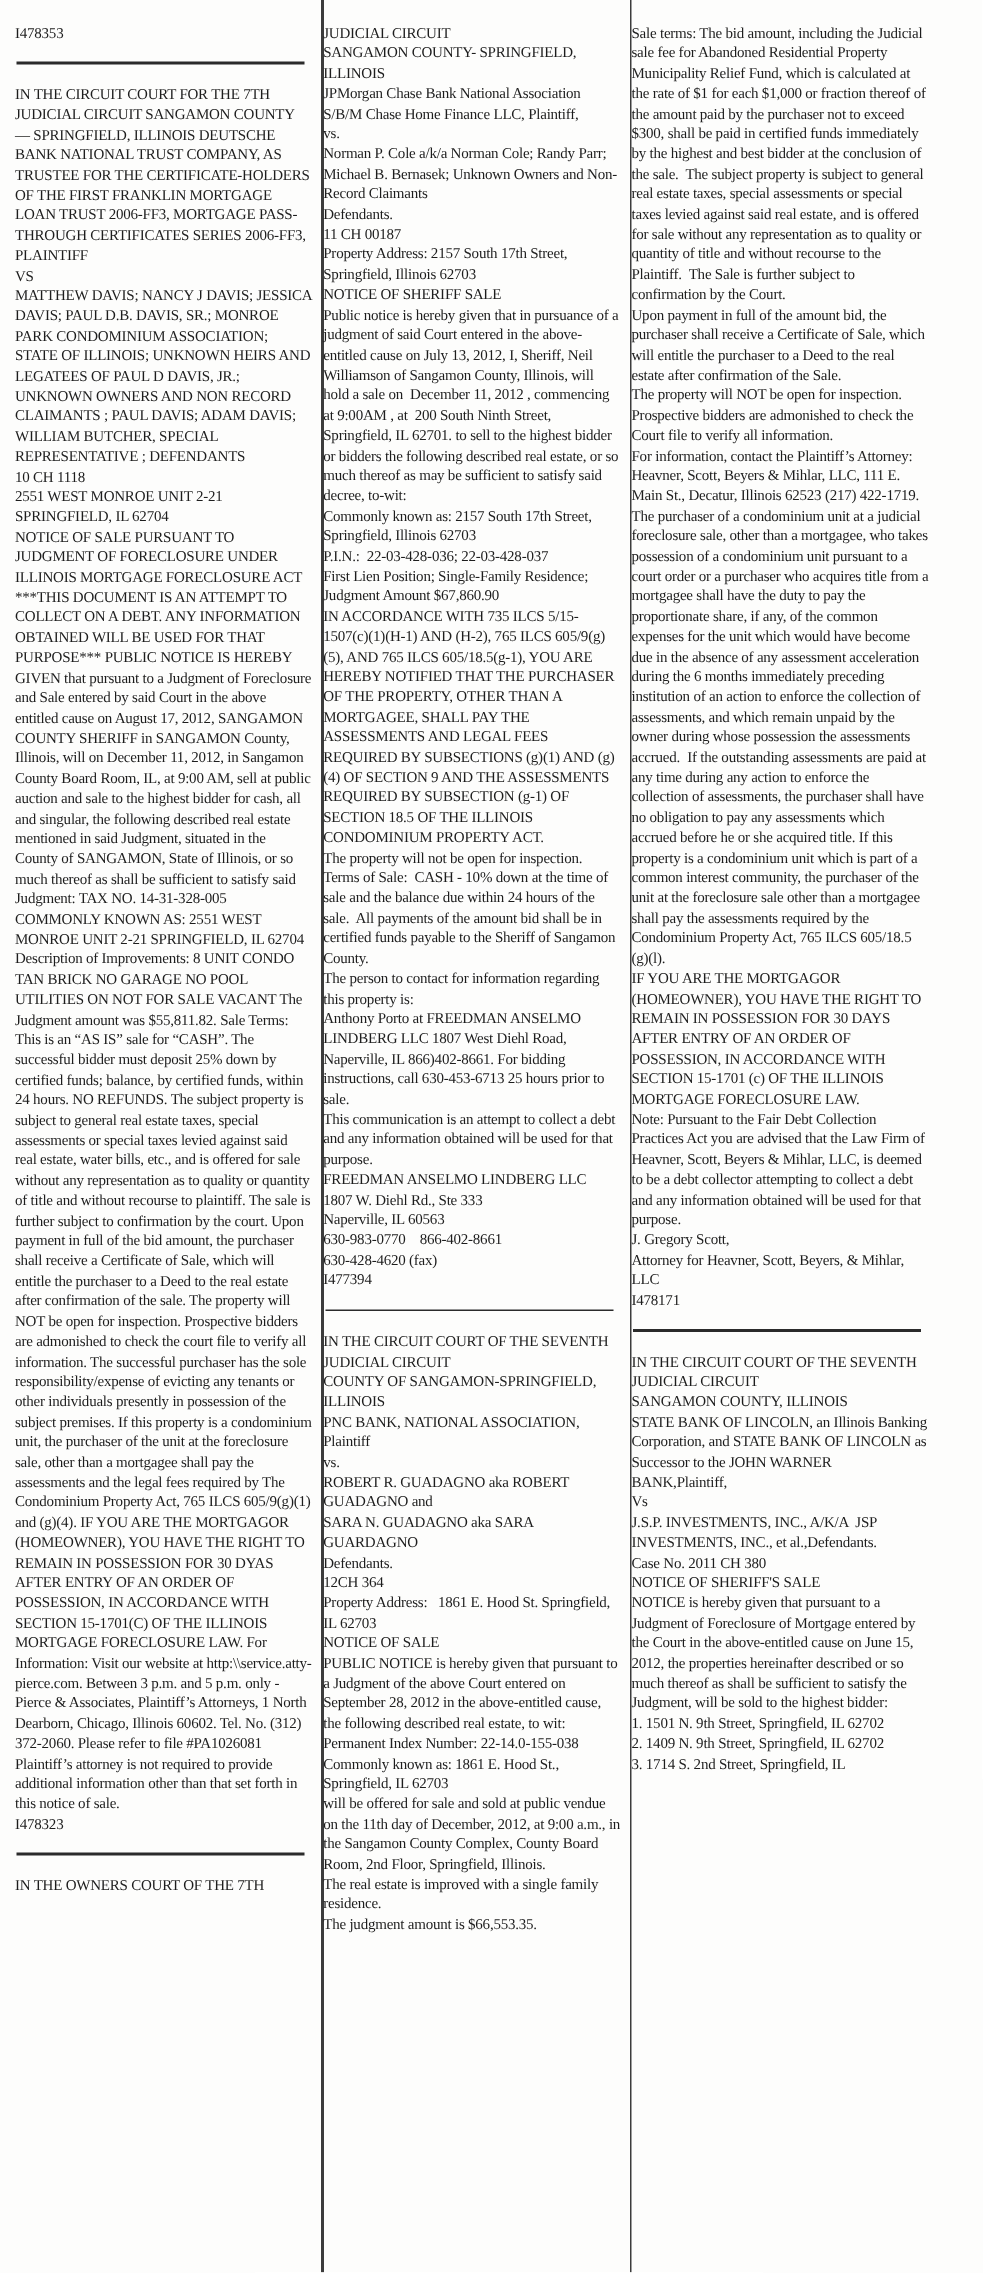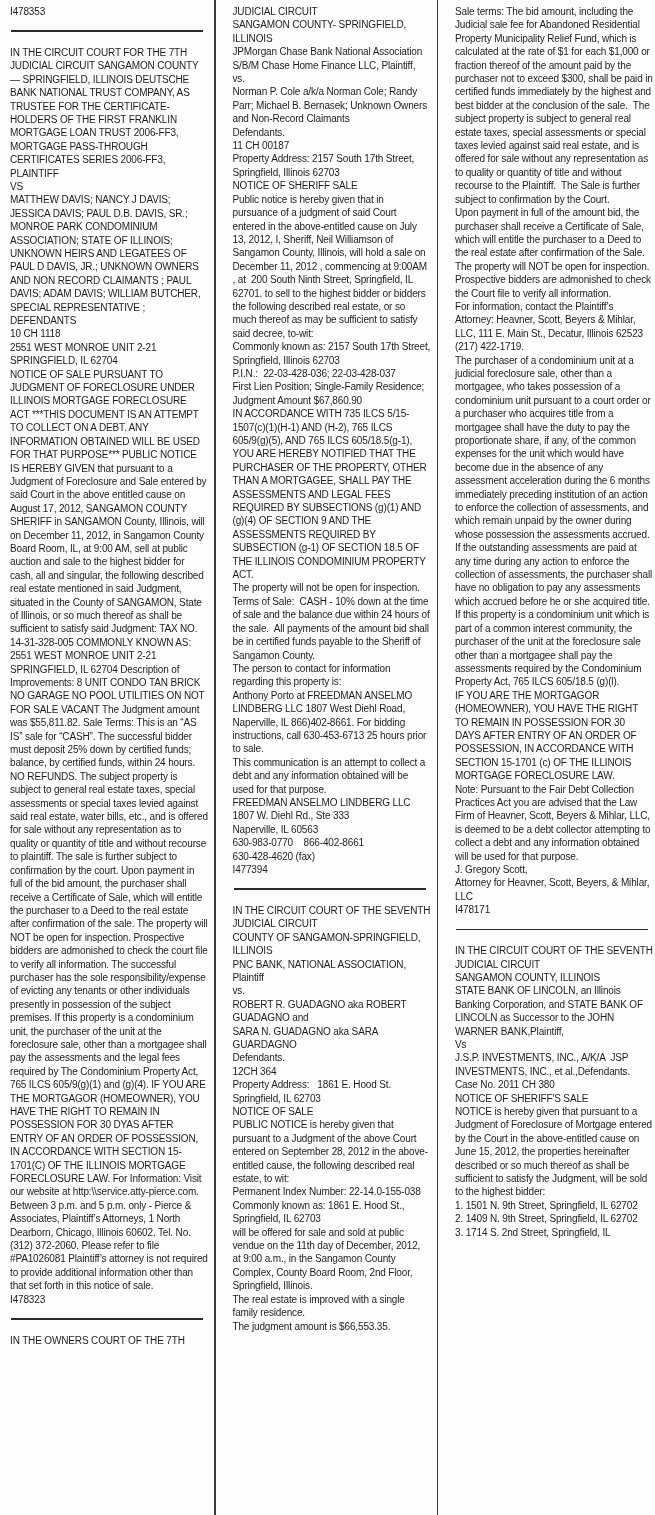--- a/index.html
+++ b/index.html
@@ -13,25 +13,26 @@
     box-sizing:border-box;
     font-family:"Liberation Sans","DejaVu Sans",sans-serif;
     font-size:10px;
     line-height:13.4px;
     letter-spacing:-0.15px;
     color:#1d1d1d;
     -webkit-font-smoothing:antialiased;
   }
   .col {
     width:198px;
-    padding-top:5px;
+    padding-top:16px;
     box-sizing:border-box;
+    font-family:Liberation Serif, serif;
   }
   .col-1 { margin-left:10px; }
-  .col-2, .col-3 { margin-left:17px; }
+  .col-2, .col-3 { }
   .vrule {
     width:1.5px;
     background:#3c3c3c;
     margin-left:6px;
     flex:0 0 auto;
   }
   .para {
     white-space:pre-wrap;
     overflow-wrap:break-word;
     margin:0;

